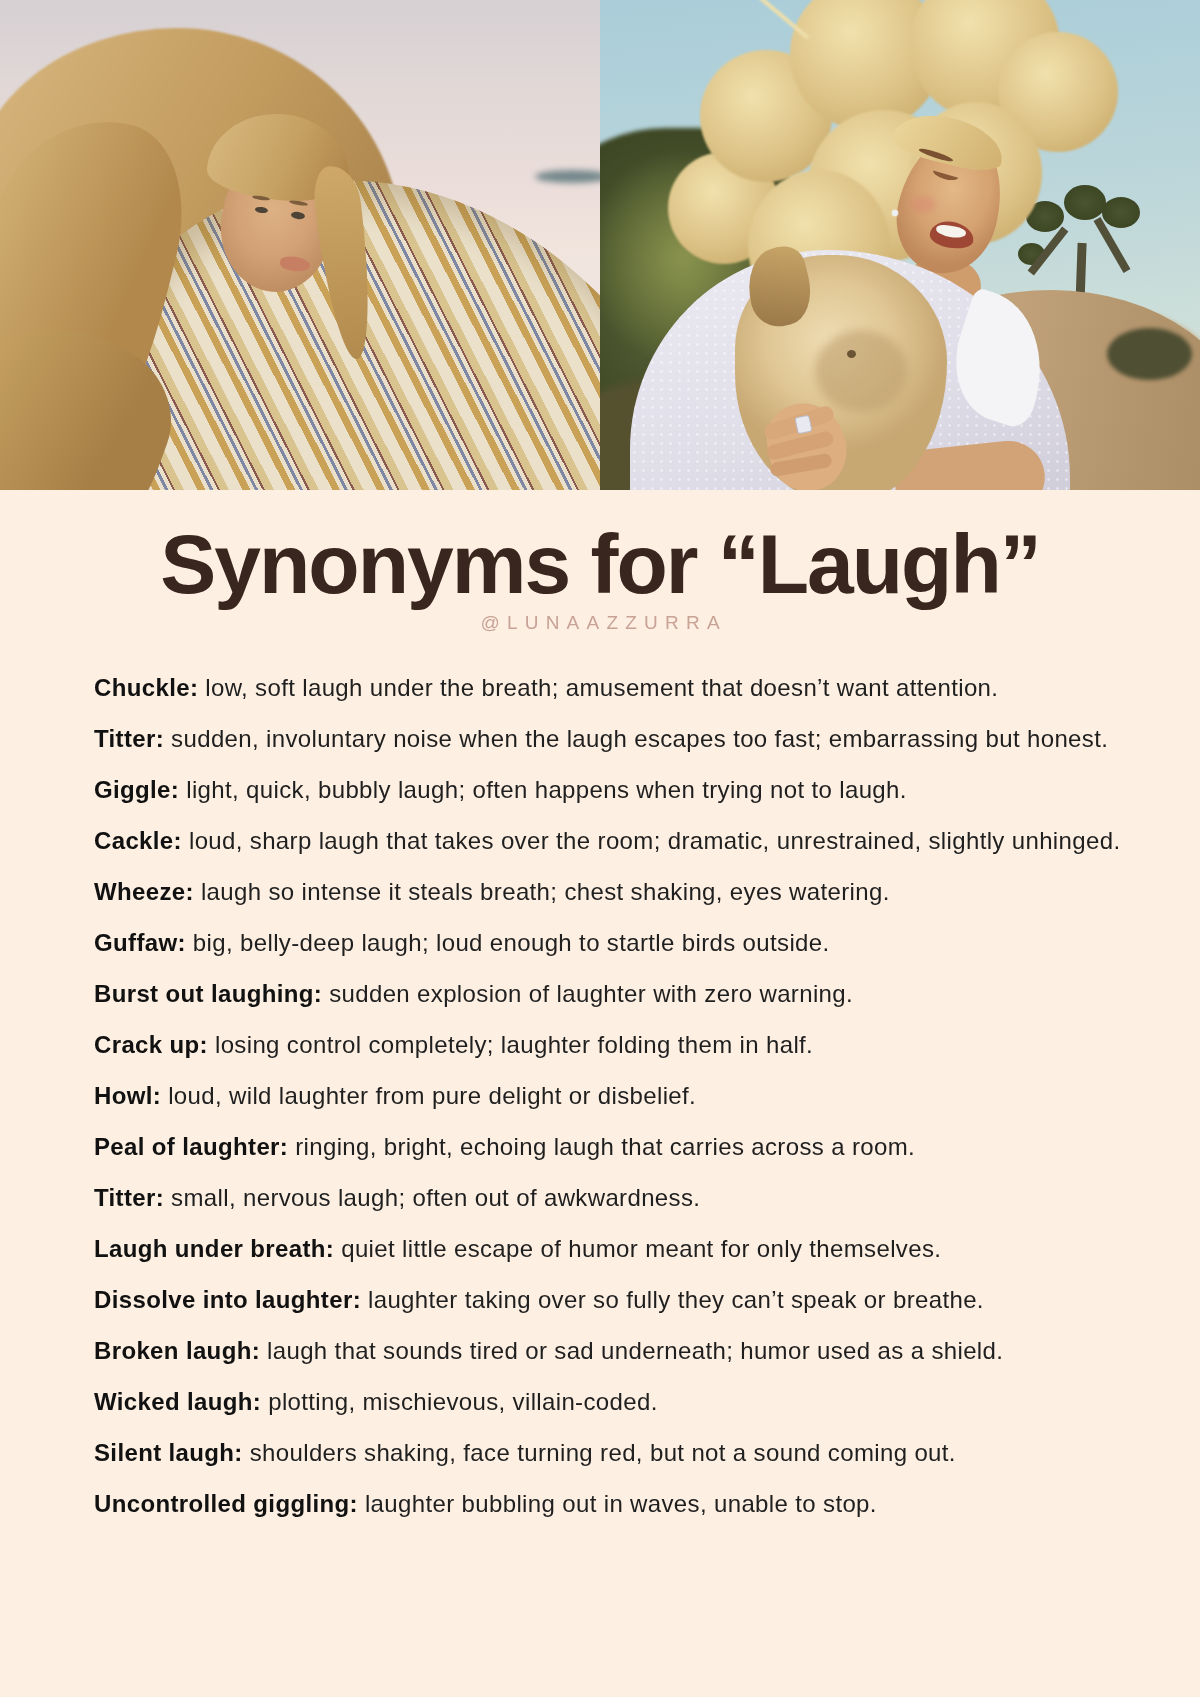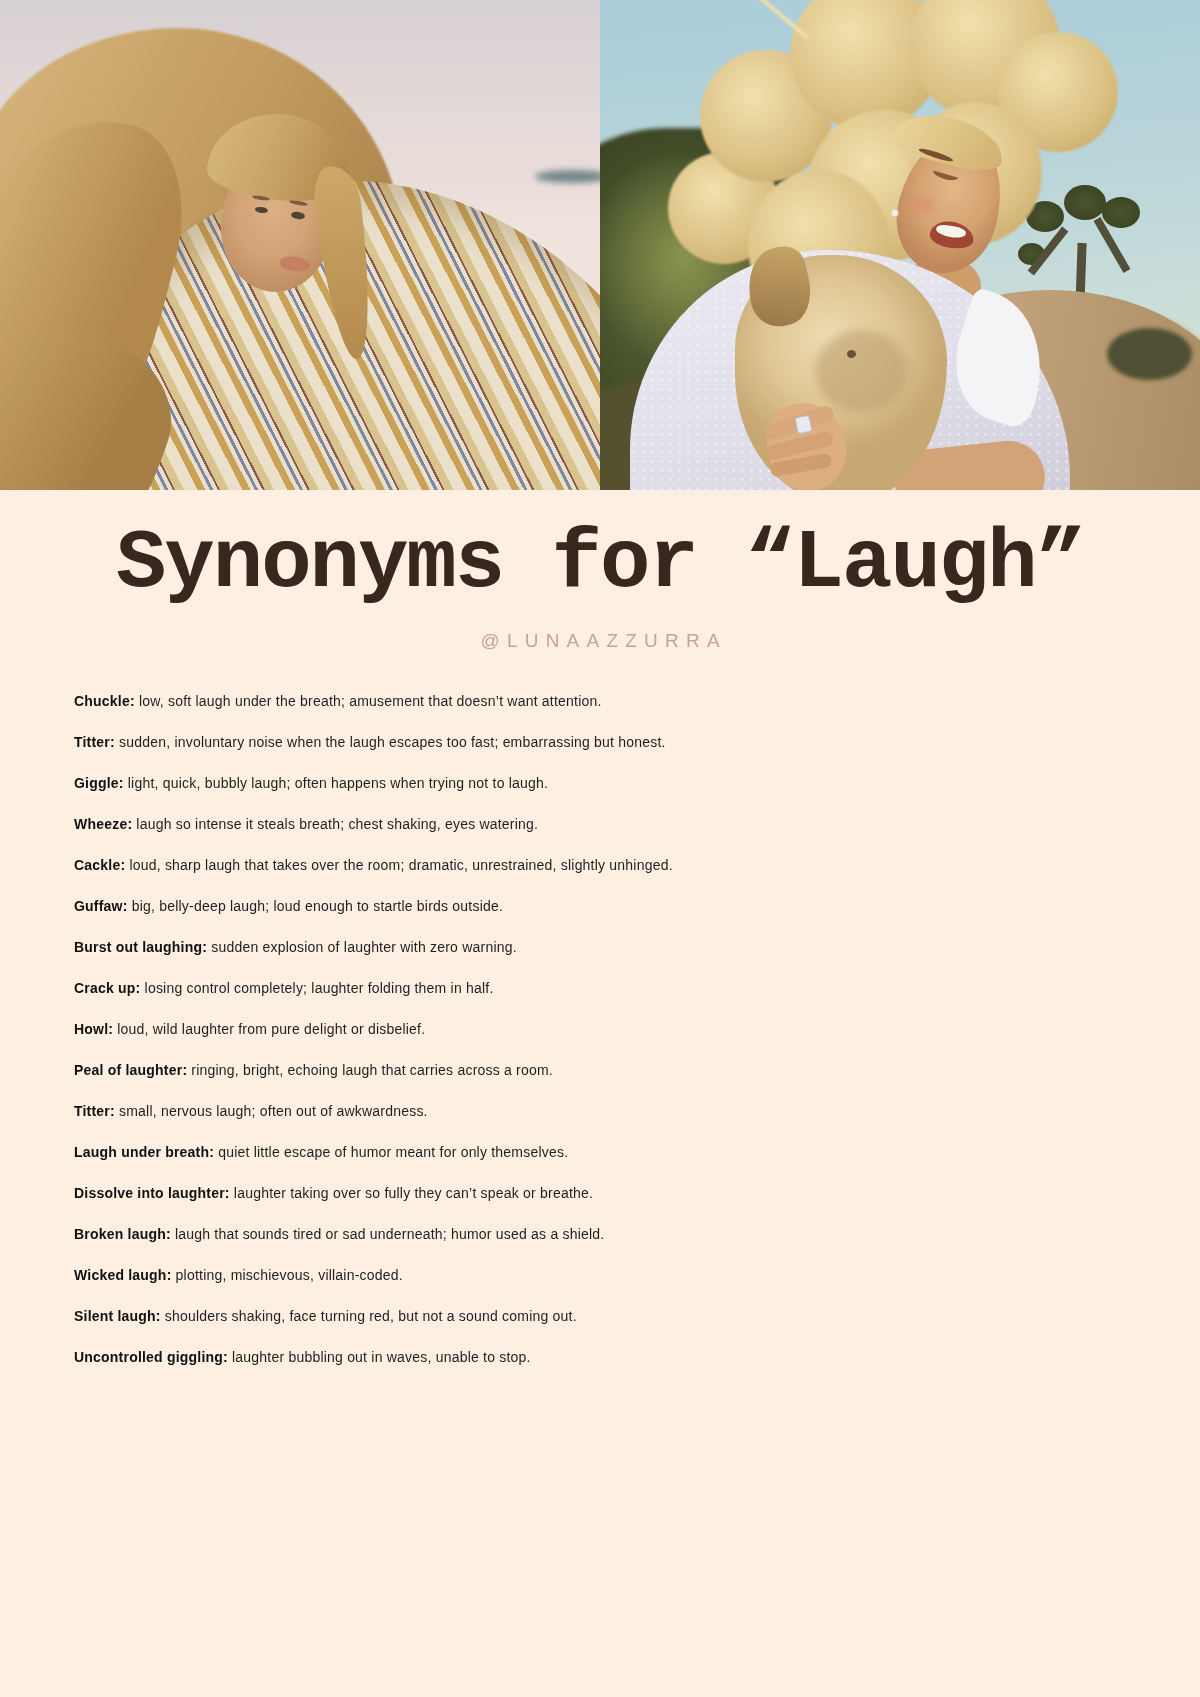--- a/index.html
+++ b/index.html
@@ -87,47 +87,48 @@
   .rp-hand{left:168px;top:403px;width:78px;height:88px;background:#dcae80;border-radius:45% 55% 50% 50%;transform:rotate(-10deg);z-index:10;}
   .rp-f1{left:163px;top:415px;width:72px;height:16px;background:#d9a87a;border-radius:9px;transform:rotate(-18deg);z-index:11;}
   .rp-f2{left:166px;top:438px;width:68px;height:15px;background:#d4a274;border-radius:9px;transform:rotate(-14deg);z-index:11;}
   .rp-f3{left:170px;top:458px;width:62px;height:14px;background:#cf9d6f;border-radius:9px;transform:rotate(-10deg);z-index:11;}
   .rp-ring{left:196px;top:416px;width:13px;height:15px;background:#e8eaf0;border:1px solid #b9bcc8;border-radius:3px;transform:rotate(-12deg);z-index:12;}
 
   
   .title{
     margin:30px 0 0 0;
     text-align:center;
-    font-family:Liberation Mono, monospace;
+    font-family:Liberation Sans, sans-serif;
     font-weight:700;
     font-size:84px;
     letter-spacing:-2px;
     color:#39261f;
     line-height:1.05;
   }
   .handle{
-    margin-top:22px;
+    margin-top:4px;
     text-align:center;
     font-size:19px;
     font-weight:400;
     letter-spacing:.38em;
     text-indent:.38em;
     color:#c9a296;
   }
   .syn-list{
     margin-top:42px;
     padding:0 74px;
   }
   .syn-item{
-    font-size:14px;
+    font-size:24px;
     line-height:1;
     margin-bottom:27px;
     color:#1c1c1c;
     letter-spacing:.015em;
     white-space:nowrap;
+    margin-left:20px;
   }
   .syn-item .term{font-weight:700;color:#111;}
   .syn-item .def{font-weight:400;color:#1f1f1f;}
 </style>
 </head>
 <body>
 
 <div class="photos">
 
   <div class="photo">
@@ -209,24 +210,24 @@
 <h1 class="title">Synonyms for “Laugh”</h1>
 <div class="handle">@LUNAAZZURRA</div>
 
 <div class="syn-list">
   <div class="syn-item"><span class="term">Chuckle:</span><span class="def"> low, soft laugh under the breath; amusement that doesn’t want attention.</span></div>
 
   <div class="syn-item"><span class="term">Titter:</span><span class="def"> sudden, involuntary noise when the laugh escapes too fast; embarrassing but honest.</span></div>
 
   <div class="syn-item"><span class="term">Giggle:</span><span class="def"> light, quick, bubbly laugh; often happens when trying not to laugh.</span></div>
 
+  <div class="syn-item"><span class="term">Cackle:</span><span class="def"> loud, sharp laugh that takes over the room; dramatic, unrestrained, slightly unhinged.</span></div>
+
   <div class="syn-item"><span class="term">Wheeze:</span><span class="def"> laugh so intense it steals breath; chest shaking, eyes watering.</span></div>
 
-  <div class="syn-item"><span class="term">Cackle:</span><span class="def"> loud, sharp laugh that takes over the room; dramatic, unrestrained, slightly unhinged.</span></div>
-
   <div class="syn-item"><span class="term">Guffaw:</span><span class="def"> big, belly-deep laugh; loud enough to startle birds outside.</span></div>
 
 
   <div class="syn-item"><span class="term">Burst out laughing:</span><span class="def"> sudden explosion of laughter with zero warning.</span></div>
 
   <div class="syn-item"><span class="term">Crack up:</span><span class="def"> losing control completely; laughter folding them in half.</span></div>
 
   <div class="syn-item"><span class="term">Howl:</span><span class="def"> loud, wild laughter from pure delight or disbelief.</span></div>
 
   <div class="syn-item"><span class="term">Peal of laughter:</span><span class="def"> ringing, bright, echoing laugh that carries across a room.</span></div>

